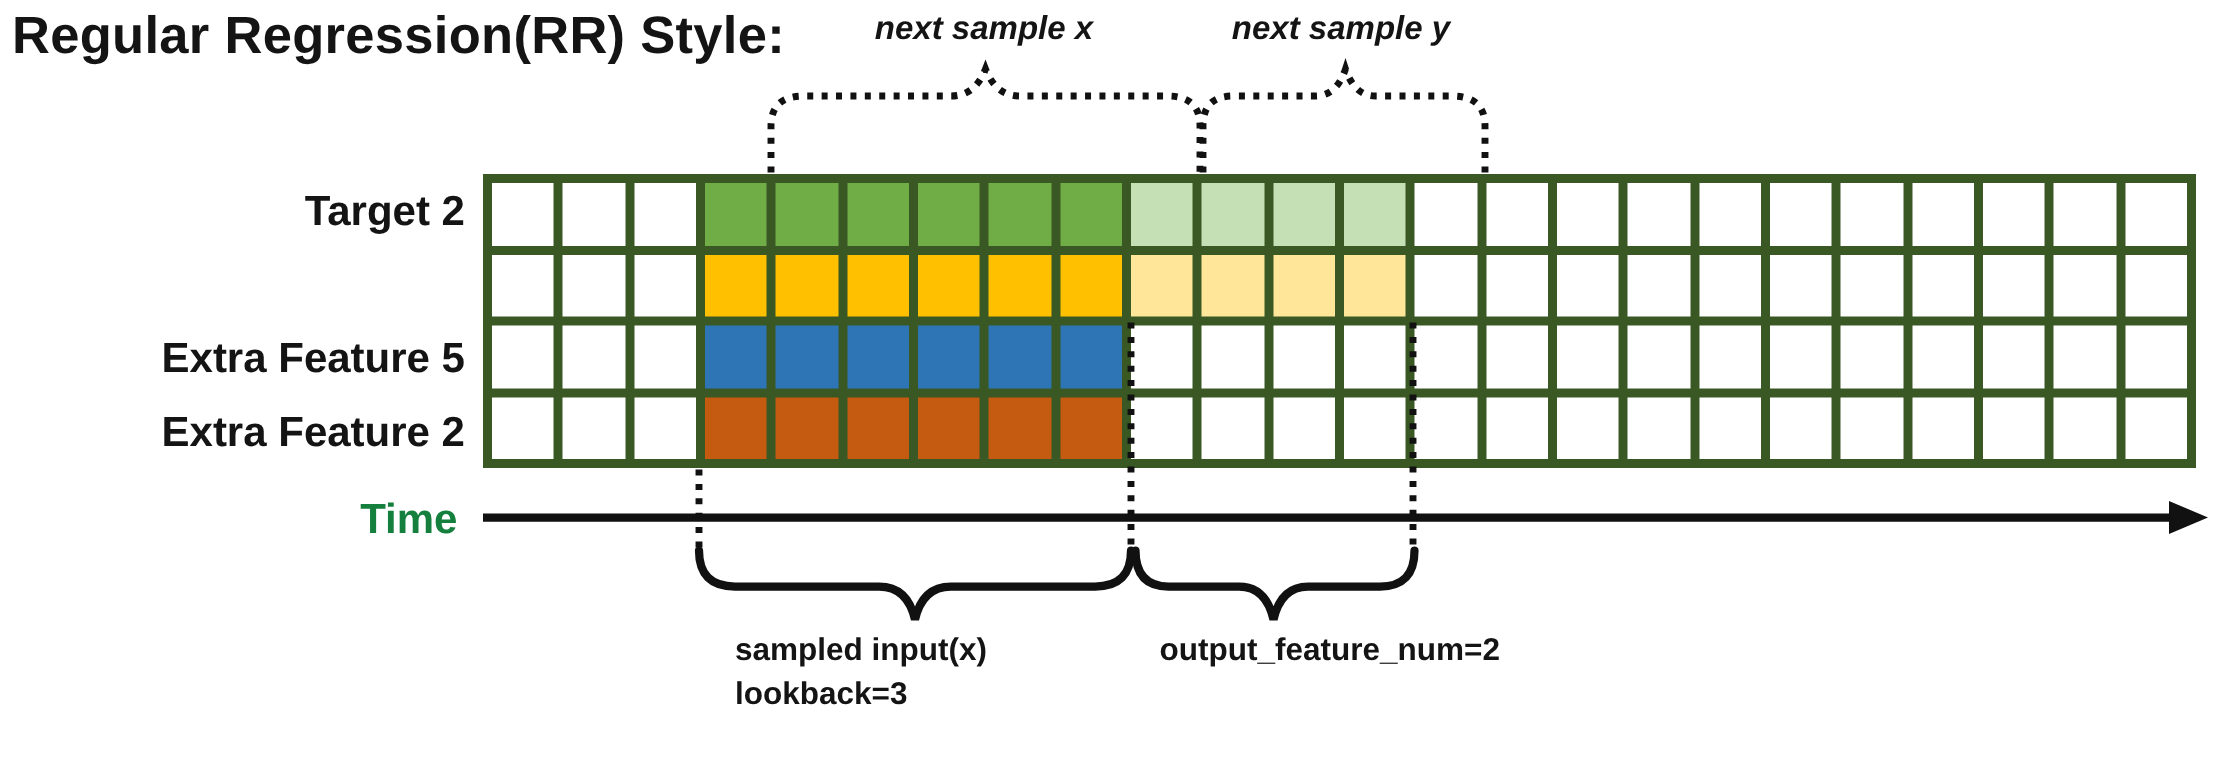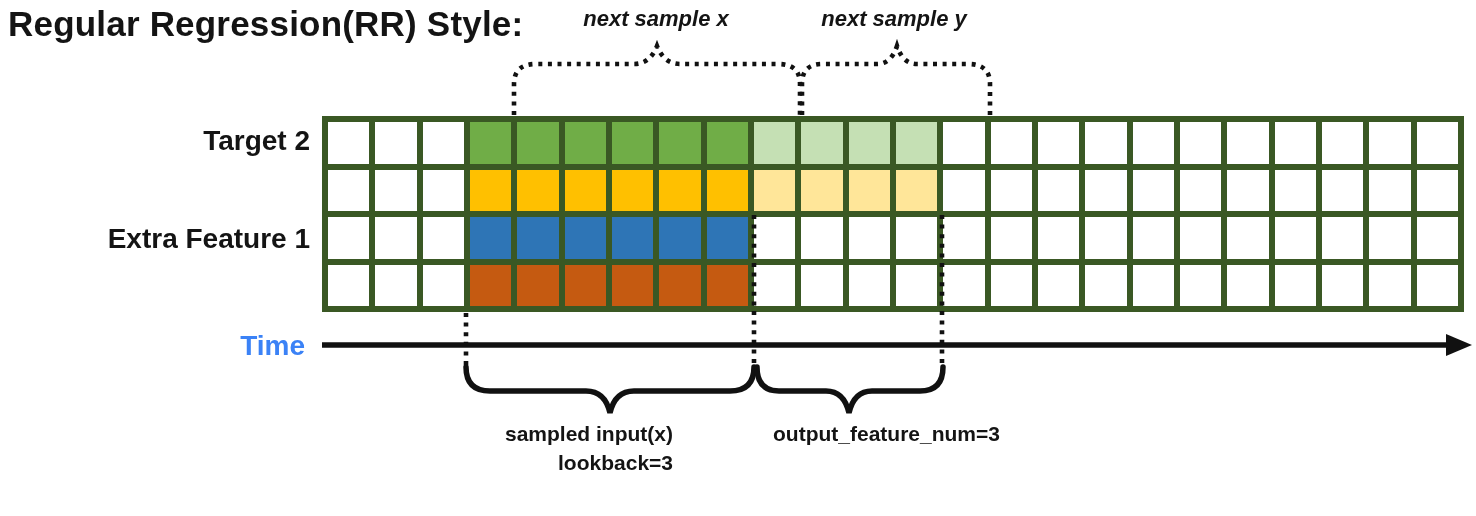--- a/index.html
+++ b/index.html
@@ -24,42 +24,43 @@
     grid-template-rows:repeat(4,1fr);
     gap:6px;padding:6px;
   }
   .cell{width:100%;height:100%;}
   .row-label{
     left:0;width:310px;text-align:right;font-size:28px;font-weight:700;
     line-height:30px;color:#141414;white-space:nowrap;
   }
   #time-label{
     left:0;width:305px;text-align:right;top:330px;
-    font-size:28px;font-weight:700;color:#3b82f6;
+    font-size:28px;font-weight:700;color:#15803d;
   }
   .note-block{
     top:419px;font-size:21px;font-weight:600;line-height:29px;color:#141414;
     white-space:nowrap;
   }
-  #note-input{left:505px;text-align:right;}
+  #note-input{left:490px;}
   #note-output{left:773px;}
   #overlay{left:0;top:0;width:1476px;height:516px;pointer-events:none;}
 </style>
 </head>
 <body>
 
 <div id="canvas">
 
   <div id="title" class="abs">Regular Regression(RR) Style:</div>
 
   <div id="label-next-x" class="abs brace-label">next sample x</div>
   <div id="label-next-y" class="abs brace-label">next sample y</div>
 
   <div class="abs row-label" style="top:126px;">Target 2</div>
-  <div class="abs row-label" style="top:224px;">Extra Feature 1</div>
+  <div class="abs row-label" style="top:224px;">Extra Feature 5</div>
+  <div class="abs row-label" style="top:273px;">Extra Feature 2</div>
 
   <div id="ts-grid" class="abs" style="background: rgb(58, 88, 36);">
       <div class="cell" style="background: rgb(255, 255, 255);"></div>
       <div class="cell" style="background: rgb(255, 255, 255);"></div>
       <div class="cell" style="background: rgb(255, 255, 255);"></div>
       <div class="cell" style="background: rgb(112, 173, 71);"></div>
       <div class="cell" style="background: rgb(112, 173, 71);"></div>
       <div class="cell" style="background: rgb(112, 173, 71);"></div>
       <div class="cell" style="background: rgb(112, 173, 71);"></div>
       <div class="cell" style="background: rgb(112, 173, 71);"></div>
@@ -153,21 +154,21 @@
       <div class="cell" style="background: rgb(255, 255, 255);"></div>
     </div>
 
   <div id="time-label" class="abs">Time</div>
 
   <div id="note-input" class="abs note-block">
     <div>sampled input(x)</div>
     <div>lookback=3</div>
   </div>
   <div id="note-output" class="abs note-block">
-    <div>output_feature_num=3</div>
+    <div>output_feature_num=2</div>
   </div>
 
   <svg id="overlay" class="abs" viewBox="0 0 1476 516">
 
     <path d="M 514 115 L 514 84 Q 514 64 536 64 L 634 64 Q 650 64 657 46 Q 664 64 680 64 L 778 64 Q 800 64 800 84 L 800 115" fill="none" stroke="#111" stroke-width="4.6" stroke-dasharray="4 5.6"></path>
 
     <path d="M 802 115 L 802 84 Q 802 64 822 64 L 877 64 Q 891 64 897 46 Q 903 64 917 64 L 968 64 Q 990 64 990 84 L 990 115" fill="none" stroke="#111" stroke-width="4.6" stroke-dasharray="4 5.6"></path>
 
     <line x1="466" y1="313" x2="466" y2="365" stroke="#111" stroke-width="4.6" stroke-dasharray="4 5.6"></line>
     <line x1="754" y1="215" x2="754" y2="365" stroke="#111" stroke-width="4.6" stroke-dasharray="4 5.6"></line>

